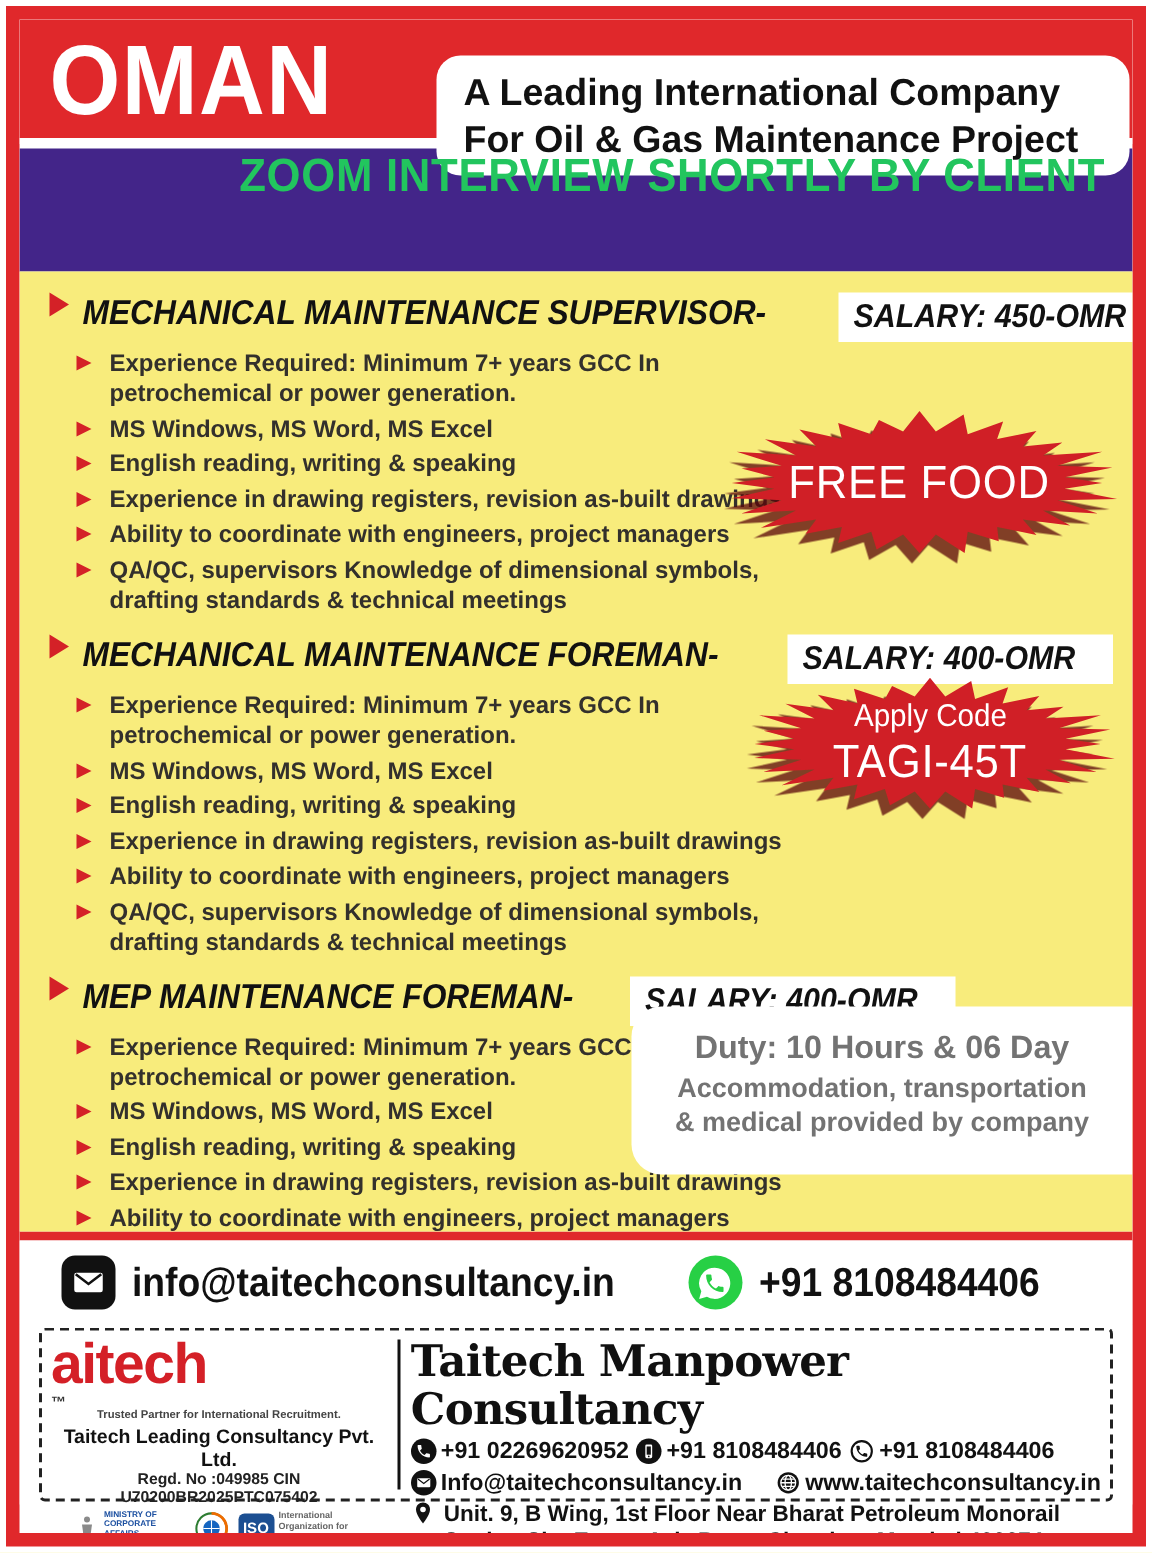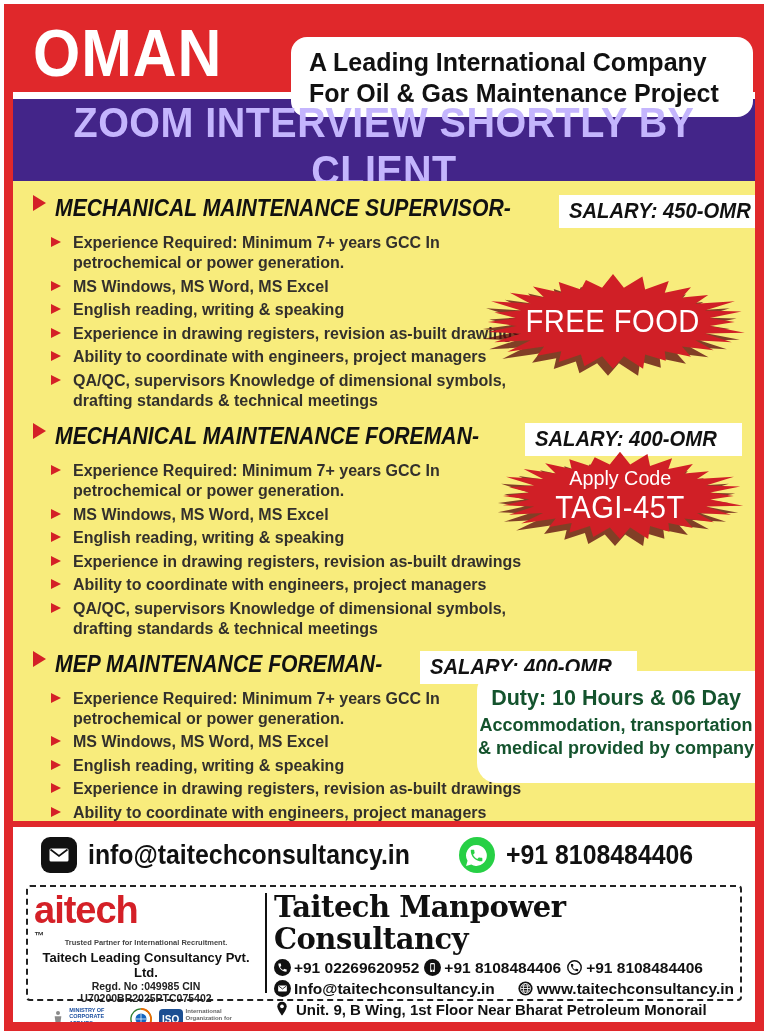--- a/index.html
+++ b/index.html
@@ -15,21 +15,21 @@
   .band-red { position:relative; height:79px; background:#e0282b; }
   .oman { position:absolute; left:20px; top:2px; color:#fff; font-size:66px; font-weight:900;
           letter-spacing:1px; line-height:76px; }
   .tagline-box { position:absolute; right:2px; top:4px; width:462px; height:80px;
                  background:#fff; border-radius:16px; padding:10px 0 0 18px;
                  color:#111; font-size:25px; font-weight:bold; line-height:1.22;margin-top:20px; }
   .gap-white { height:4px; background:#fff; }
   .band-purple { height:82px; background:#432589; text-align:center; }
   .shortlist-pill { margin:6px auto 0; width:448px; height:38px; background:#fff; border-radius:12px;
                     color:#111; font-size:26px; font-weight:900; line-height:38px; }
-  .zoom-line { margin-top:3px; color:#c4b5fd; font-size:42px; font-weight:900; letter-spacing:.5px; }
+  .zoom-line { margin-top:3px; color:#22c55e; font-size:31px; font-weight:900; letter-spacing:.5px;text-align:right; }
 
   
   .band-yellow { position:relative; height:640px; background:#f8ec7c; padding:14px 0 0 20px; overflow:hidden; }
   .job { margin-bottom:11px; }
   .job-title-row { display:flex; align-items:flex-start; gap:9px; margin-bottom:5px;font-style:italic; }
   .tri-big { width:0; height:0; border-left:13px solid #d42127; border-top:8px solid transparent;
              border-bottom:8px solid transparent; }
   .job-title { font-size:23px; font-weight:900; color:#111; white-space:nowrap; }
   .salary { background:#fff; padding:3px 10px 4px; font-size:22px; font-weight:900; color:#111; white-space:nowrap; }
   .reqs { margin-left:16px; width:486px; }
@@ -41,22 +41,22 @@
   .burst-wrap { position:absolute; }
   .burst-wrap svg { position:absolute; inset:0; width:100%; height:100%;
                     filter:drop-shadow(-5px 7px 0 rgba(90,5,10,.75)); }
   .burst-text { position:absolute; inset:0; display:flex; flex-direction:column;
                 align-items:center; justify-content:center; color:#fff; font-weight:400; }
   .freefood { top:90px; right:4px; width:276px; height:102px; }
   .freefood .l1 { font-size:31px; letter-spacing:.5px; }
   .applycode { top:268px; right:6px; width:258px; height:94px; }
   .applycode .l1 { font-size:21px; }
   .applycode .l2 { font-size:31px; letter-spacing:.5px; }
-  .duty-box { position:absolute; top:490px; right:0; width:278px; height:112px; background:#fff;
-              border-radius:20px 0 0 20px; text-align:center; padding-top:15px; color:#14532d; }
+  .duty-box { position:absolute; top:490px; right:0; width:334px; height:112px; background:#fff;
+              border-radius:20px 0 0 20px; text-align:center; padding-top:15px; color:#737373; }
   .duty-box .d1 { font-size:21.5px; font-weight:900; margin-bottom:3px; }
   .duty-box .d2 { font-size:18px; font-weight:bold; line-height:1.28; }
 
   
   .sep-red { height:6px; background:#e0282b; }
   .contact-bar { height:56px; background:#fff; display:flex; align-items:center;
                  justify-content:space-between; padding:0 46px 0 28px; }
   .cgroup { display:flex; align-items:center; gap:11px; }
   .ctext { font-size:27px; font-weight:900; color:#111; }
   .mail-badge { width:36px; height:36px; background:#111; border-radius:9px;

